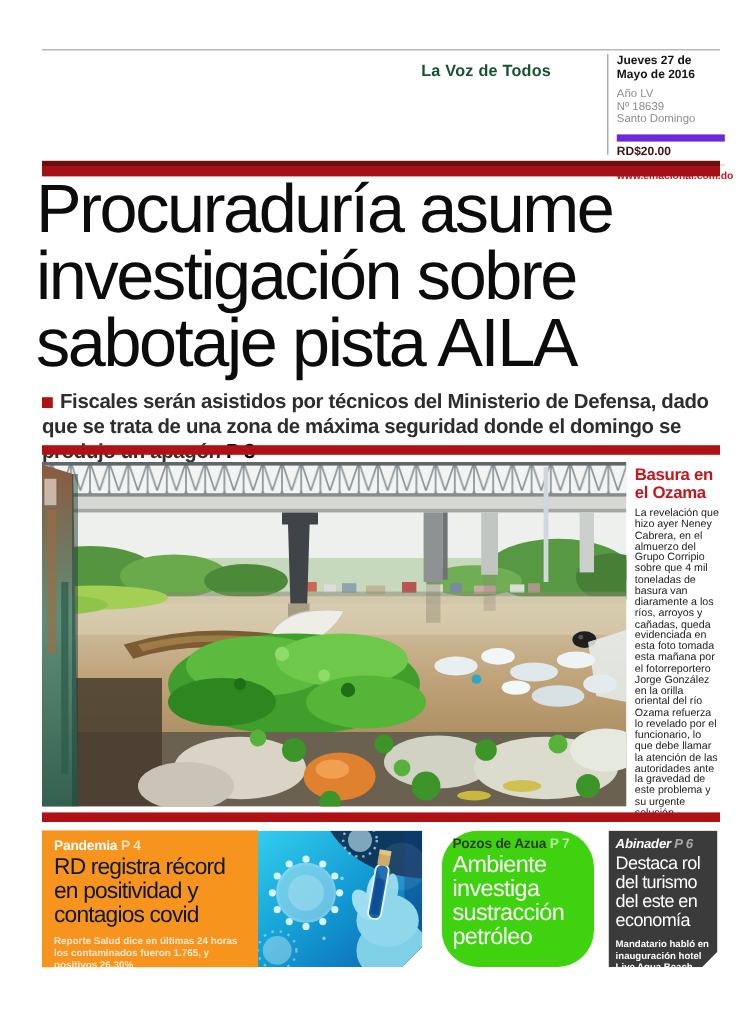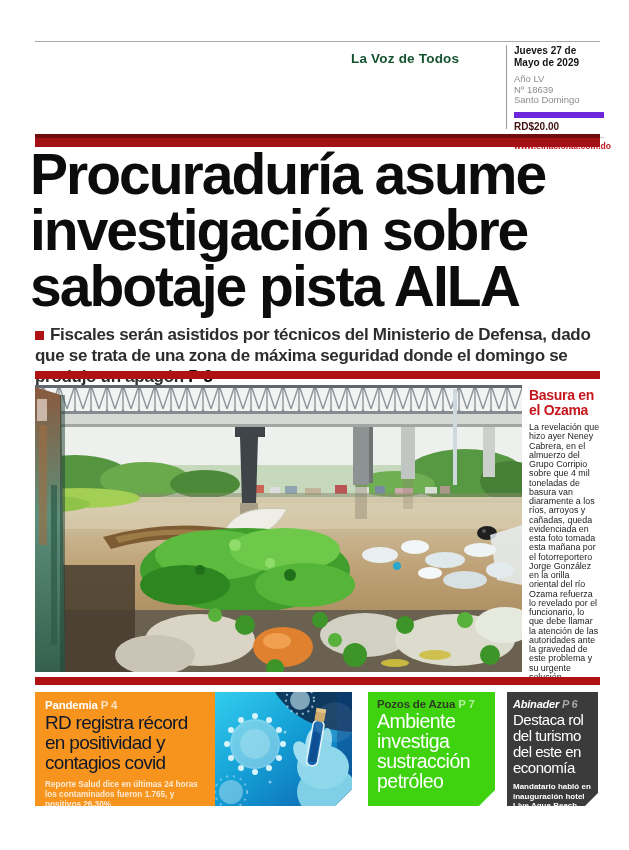--- a/index.html
+++ b/index.html
@@ -22,21 +22,21 @@
   .mast-price{margin-top:6px;padding-top:3px;border-top:6px solid #6d28d9;
               font-size:10px;font-weight:bold;color:#401010;}
   .mast-site{margin-top:5px;padding-top:3px;border-top:1px solid #cccccc;
              font-size:8.6px;font-weight:bold;color:#c4161c;white-space:nowrap;}
 
   .rule1{left:35px;top:134px;width:565px;height:13px;
          background:linear-gradient(to bottom,#6f0c0e 0 32%,#a31015 32% 100%);}
   .rule{left:35px;width:565px;height:8px;background:#b01114;}
 
   
-  .headline{left:30px;top:146px;width:575px;font-size:57px;font-weight:bold;
+  .headline{left:30px;top:146px;width:575px;font-size:57px;font-weight:normal;
             letter-spacing:-2px;line-height:56px;color:#0c0c0c;}
   .headline span{display:block;}
   .deck{left:35px;top:324px;width:563px;font-size:17px;font-weight:bold;
         color:#2d2d2d;line-height:21px;letter-spacing:-0.3px;}
   .deck-bullet{display:inline-block;width:9px;height:9px;background:#b01114;margin-right:6px;}
   .deck-page{color:#000;}
 
   
   .photo{left:35px;top:385px;width:487px;height:287px;}
   .photo svg{display:block;width:487px;height:287px;}
@@ -53,21 +53,21 @@
   .t-orange .kicker{color:#ffffff;}
   .t-orange .pg{color:rgba(255,255,255,.72);}
   .t-orange .t-head{margin-top:2px;font-size:19px;font-weight:400;color:#0f172a;
                     line-height:20px;letter-spacing:-0.7px;}
   .t-orange .t-sub{margin-top:7px;font-size:8.2px;font-weight:bold;
                    color:rgba(255,255,255,.8);line-height:10px;}
   .t-photo{left:215px;width:137px;
            clip-path:polygon(0 0,100% 0,100% calc(100% - 17px),calc(100% - 17px) 100%,0 100%);}
   .t-photo svg{display:block;width:137px;height:114px;}
   .t-green{left:368px;width:127px;background:#3fd30f;padding:6px 9px;
-           clip-path:polygon(0 0,100% 0,100% calc(100% - 16px),calc(100% - 16px) 100%,0 100%);}
+           clip-path:polygon(0 0,100% 0,100% calc(100% - 16px),calc(100% - 16px) 100%,0 100%);border-radius:31px;}
   .t-green .kicker{color:#2e3d23;}
   .t-green .pg{color:rgba(255,255,255,.6);}
   .t-green .t-head{margin-top:1px;font-size:19.5px;font-weight:400;color:#ffffff;
                    line-height:20px;letter-spacing:-0.5px;}
   .t-dark{left:507px;width:91px;background:#3b3b3b;padding:6px 6px;
           clip-path:polygon(0 0,100% 0,100% calc(100% - 13px),calc(100% - 13px) 100%,0 100%);}
   .t-dark .kicker{color:#ffffff;font-size:11px;font-style:italic;}
   .t-dark .pg{color:#a8a8a8;}
   .t-dark .t-head{margin-top:2px;font-size:15px;font-weight:400;color:#ffffff;
                   line-height:16px;letter-spacing:-0.5px;}
@@ -77,21 +77,21 @@
 <body>
 
 <div class="page">
 
   <div class="abs topline"></div>
   <div class="abs tagline">La Voz de Todos</div>
   <div class="abs mast-divider"></div>
   <div class="abs mast-info">
     <div class="mast-date">
       <span>Jueves 27 de</span><br>
-      <span>Mayo de 2029</span>
+      <span>Mayo de 2016</span>
     </div>
     <div class="mast-meta">
       <span>Año LV</span><br>
       <span>Nº 18639</span><br>
       <span>Santo Domingo</span>
     </div>
     <div class="mast-price">RD$20.00</div>
     <div class="mast-site">www.elnacional.com.do</div>
   </div>
   <div class="abs rule1"></div>

